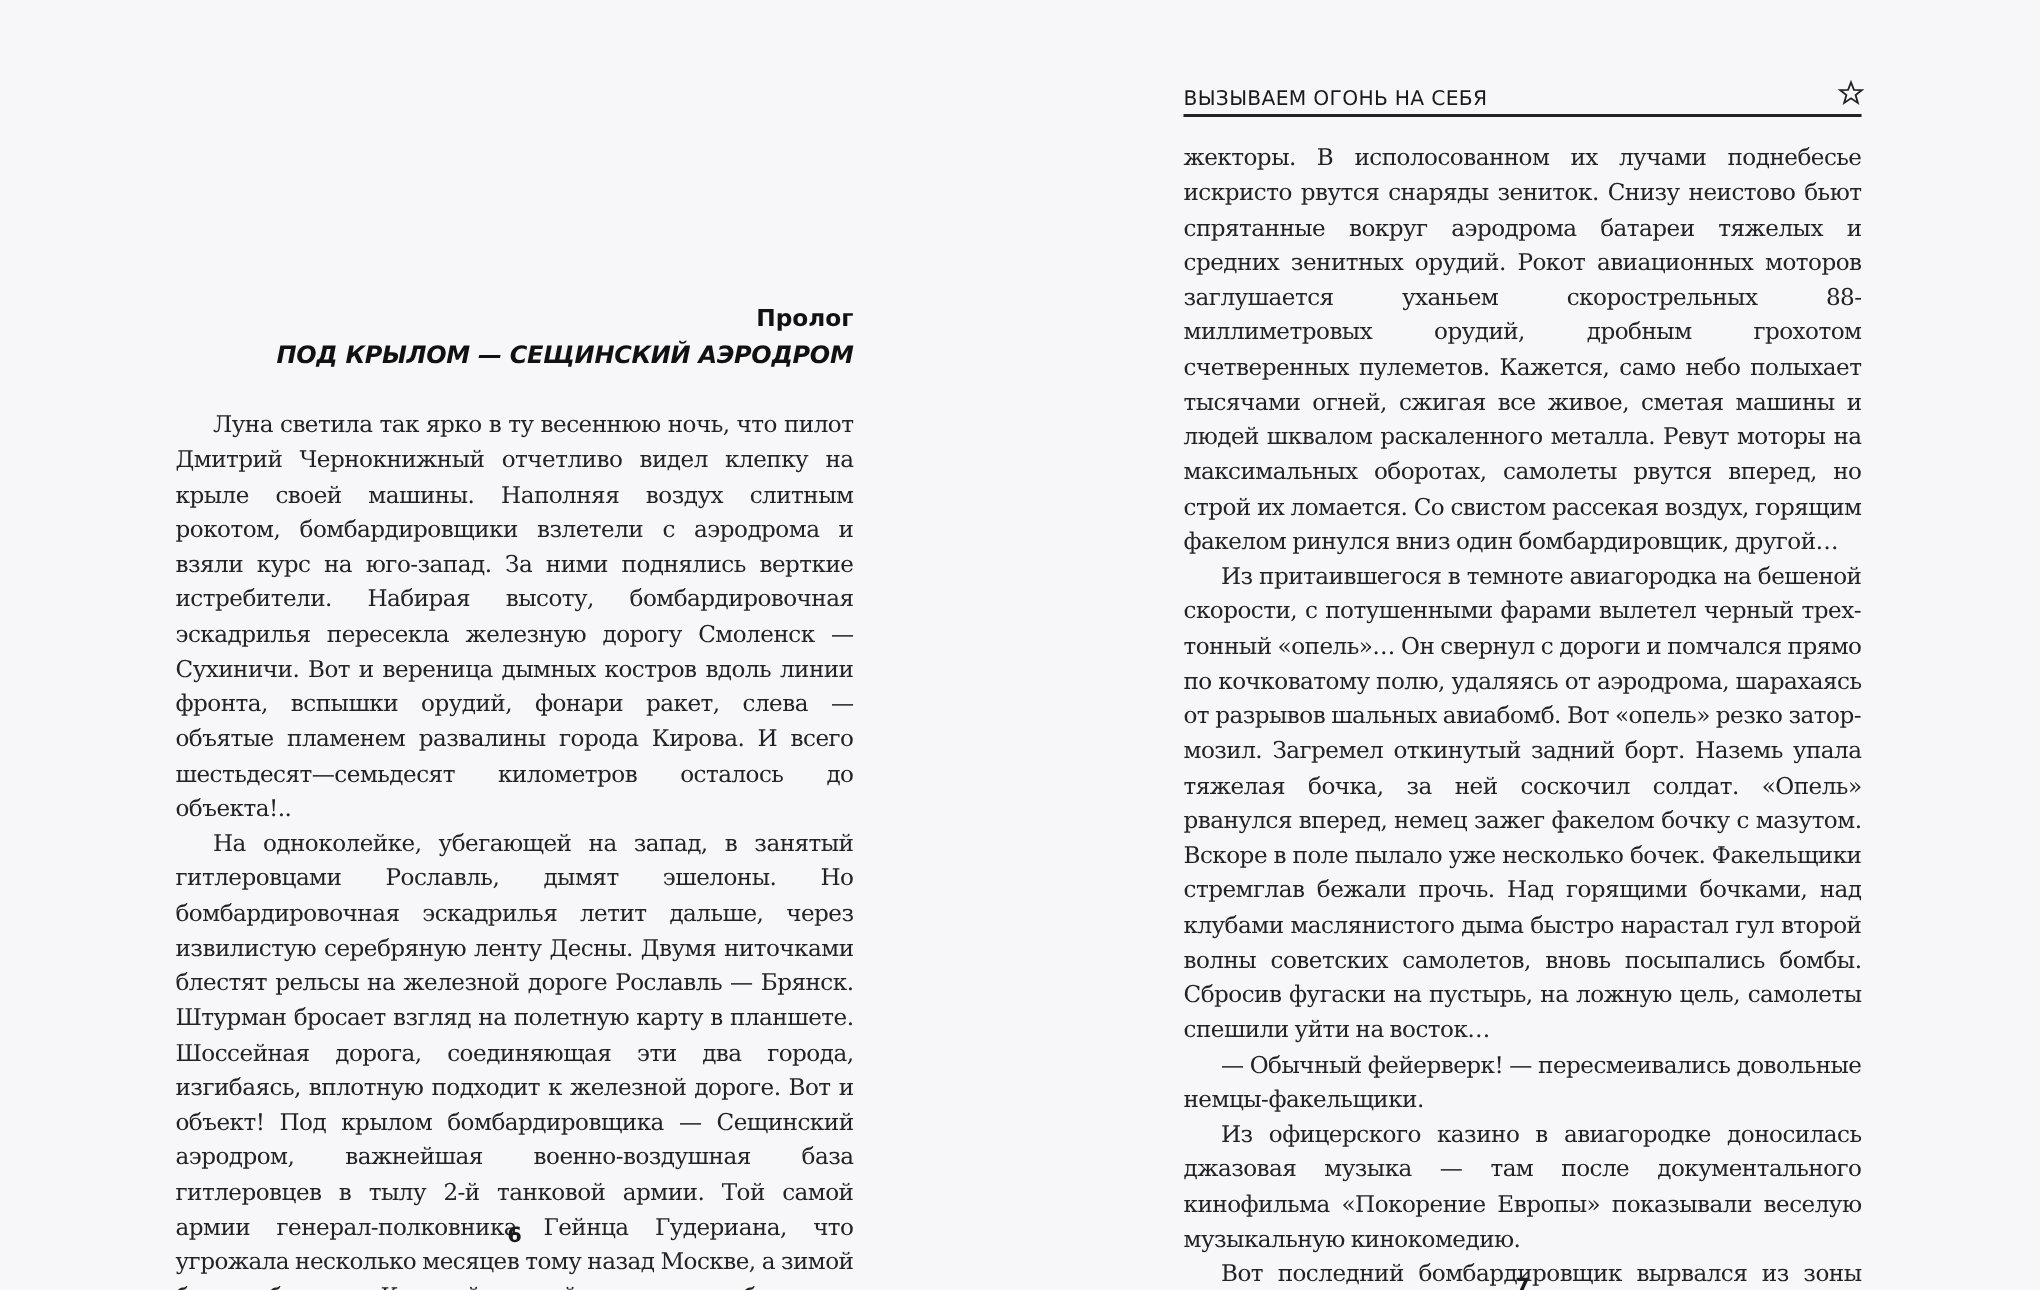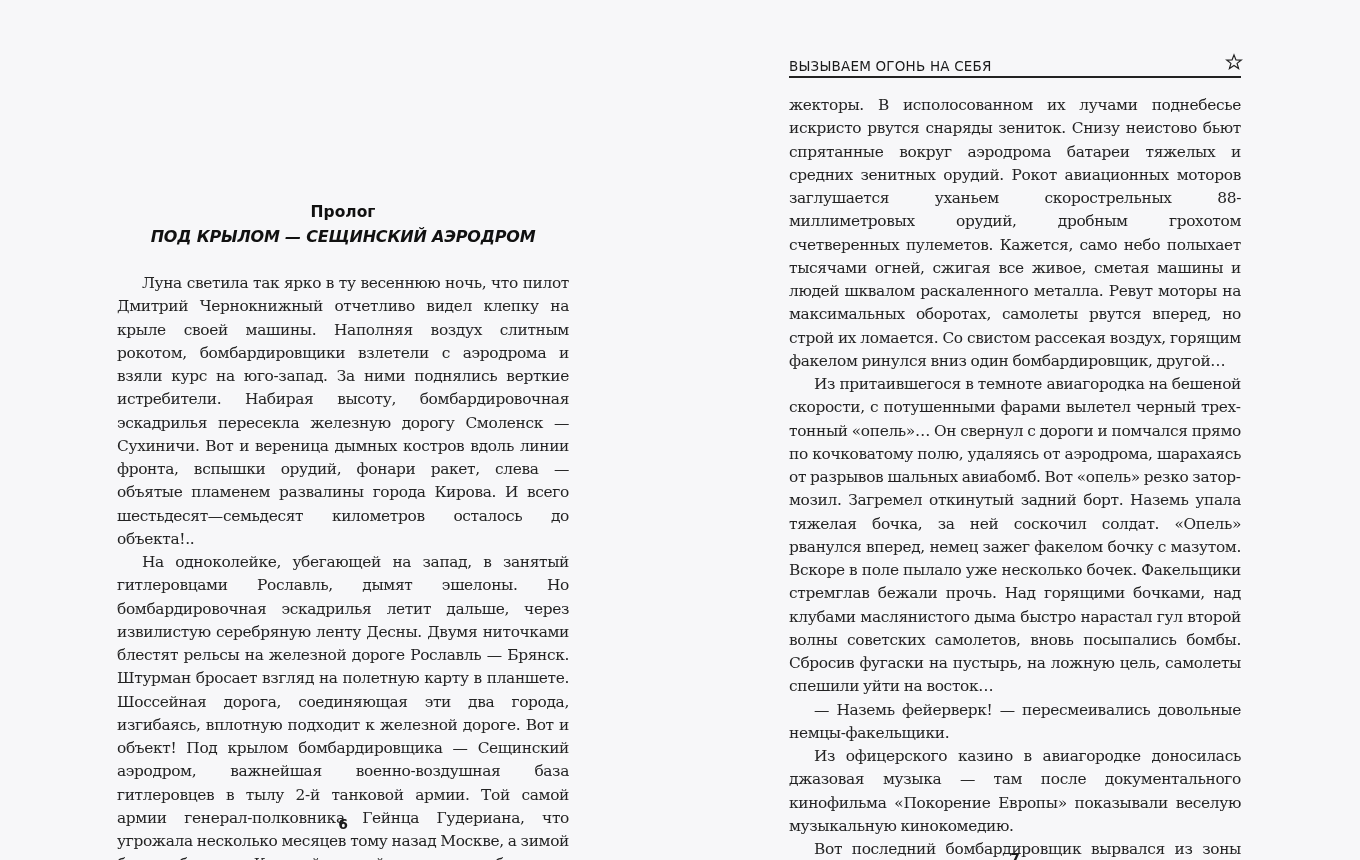--- a/index.html
+++ b/index.html
@@ -50,21 +50,21 @@
       right: -2px;
       top: -4px;
       width: 18px;
       height: 18px;
     }
     .chapter-heading {
       position: absolute;
       top: 201px;
       left: 0;
       width: 452px;
-      text-align: center;
+      text-align: right;
       font-family: "DejaVu Sans", sans-serif;
       font-weight: bold;
       color: #111;
     }
     .chapter-heading .label {
       font-size: 15.5px;
       line-height: 22px;
       display: block;
     }
     .chapter-heading .title {
@@ -128,18 +128,18 @@
 <div class="page page-right">
   <div class="running-head">
     <span class="title">ВЫЗЫВАЕМ ОГОНЬ НА СЕБЯ</span>
     <svg class="star" viewBox="0 0 24 24">
       <polygon points="12,2.5 14.6,9.2 21.7,9.4 16.1,13.8 18.1,20.8 12,16.7 5.9,20.8 7.9,13.8 2.3,9.4 9.4,9.2" fill="none" stroke="#222" stroke-width="1.6" stroke-linejoin="miter"></polygon>
     </svg>
   </div>
   <div class="body-text">
     <p class="cont">жекторы. В исполосованном их лучами поднебесье искристо рвутся снаряды зениток. Снизу неистово бьют спрятанные вокруг аэродрома батареи тяжелых и средних зенитных орудий. Рокот авиационных моторов заглушается уханьем скорострельных 88-миллиметровых орудий, дробным гро­хотом счетверенных пулеметов. Кажется, само небо полы­хает тысячами огней, сжигая все живое, сметая машины и людей шквалом раскаленного металла. Ревут моторы на максимальных оборотах, самолеты рвутся вперед, но строй их ломается. Со свистом рассекая воздух, горящим факе­лом ринулся вниз один бомбардировщик, другой…</p>
     <p>Из притаившегося в темноте авиагородка на бешеной скорости, с потушенными фарами вылетел черный трех­тонный «опель»… Он свернул с дороги и помчался прямо по кочковатому полю, удаляясь от аэродрома, шарахаясь от разрывов шальных авиабомб. Вот «опель» резко затор­мозил. Загремел откинутый задний борт. Наземь упала тя­желая бочка, за ней соскочил солдат. «Опель» рванулся вперед, немец зажег факелом бочку с мазутом. Вскоре в поле пылало уже несколько бочек. Факельщики стремглав бежали прочь. Над горящими бочками, над клубами мас­лянистого дыма быстро нарастал гул второй волны совет­ских самолетов, вновь посыпались бомбы. Сбросив фуга­ски на пустырь, на ложную цель, самолеты спешили уйти на восток…</p>
-    <p>— Наземь фейерверк! — пересмеивались довольные немцы-факельщики.</p>
+    <p>— Обычный фейерверк! — пересмеивались довольные немцы-факельщики.</p>
     <p>Из офицерского казино в авиагородке доносилась джа­зовая музыка — там после документального кинофильма «Покорение Европы» показывали веселую музыкальную кинокомедию.</p>
     <p>Вот последний бомбардировщик вырвался из зоны мас­сированного зенитного огня над восточным предпольем авиабазы и, круто снижаясь, резко развернул к полю, где горели бочки. Путь преградила густая сеть из разноцвет­ных пулеметных трасс — зеленых, красных, белых. Штур­ман глянул на карту, сличая ее с местностью: безыменная речушка, совхоз «Трехбратский», деревня Новое Колыш­кино, высотка…</p>
   </div>
   <div class="folio">7</div>
 </div>
 
 </body></html>

